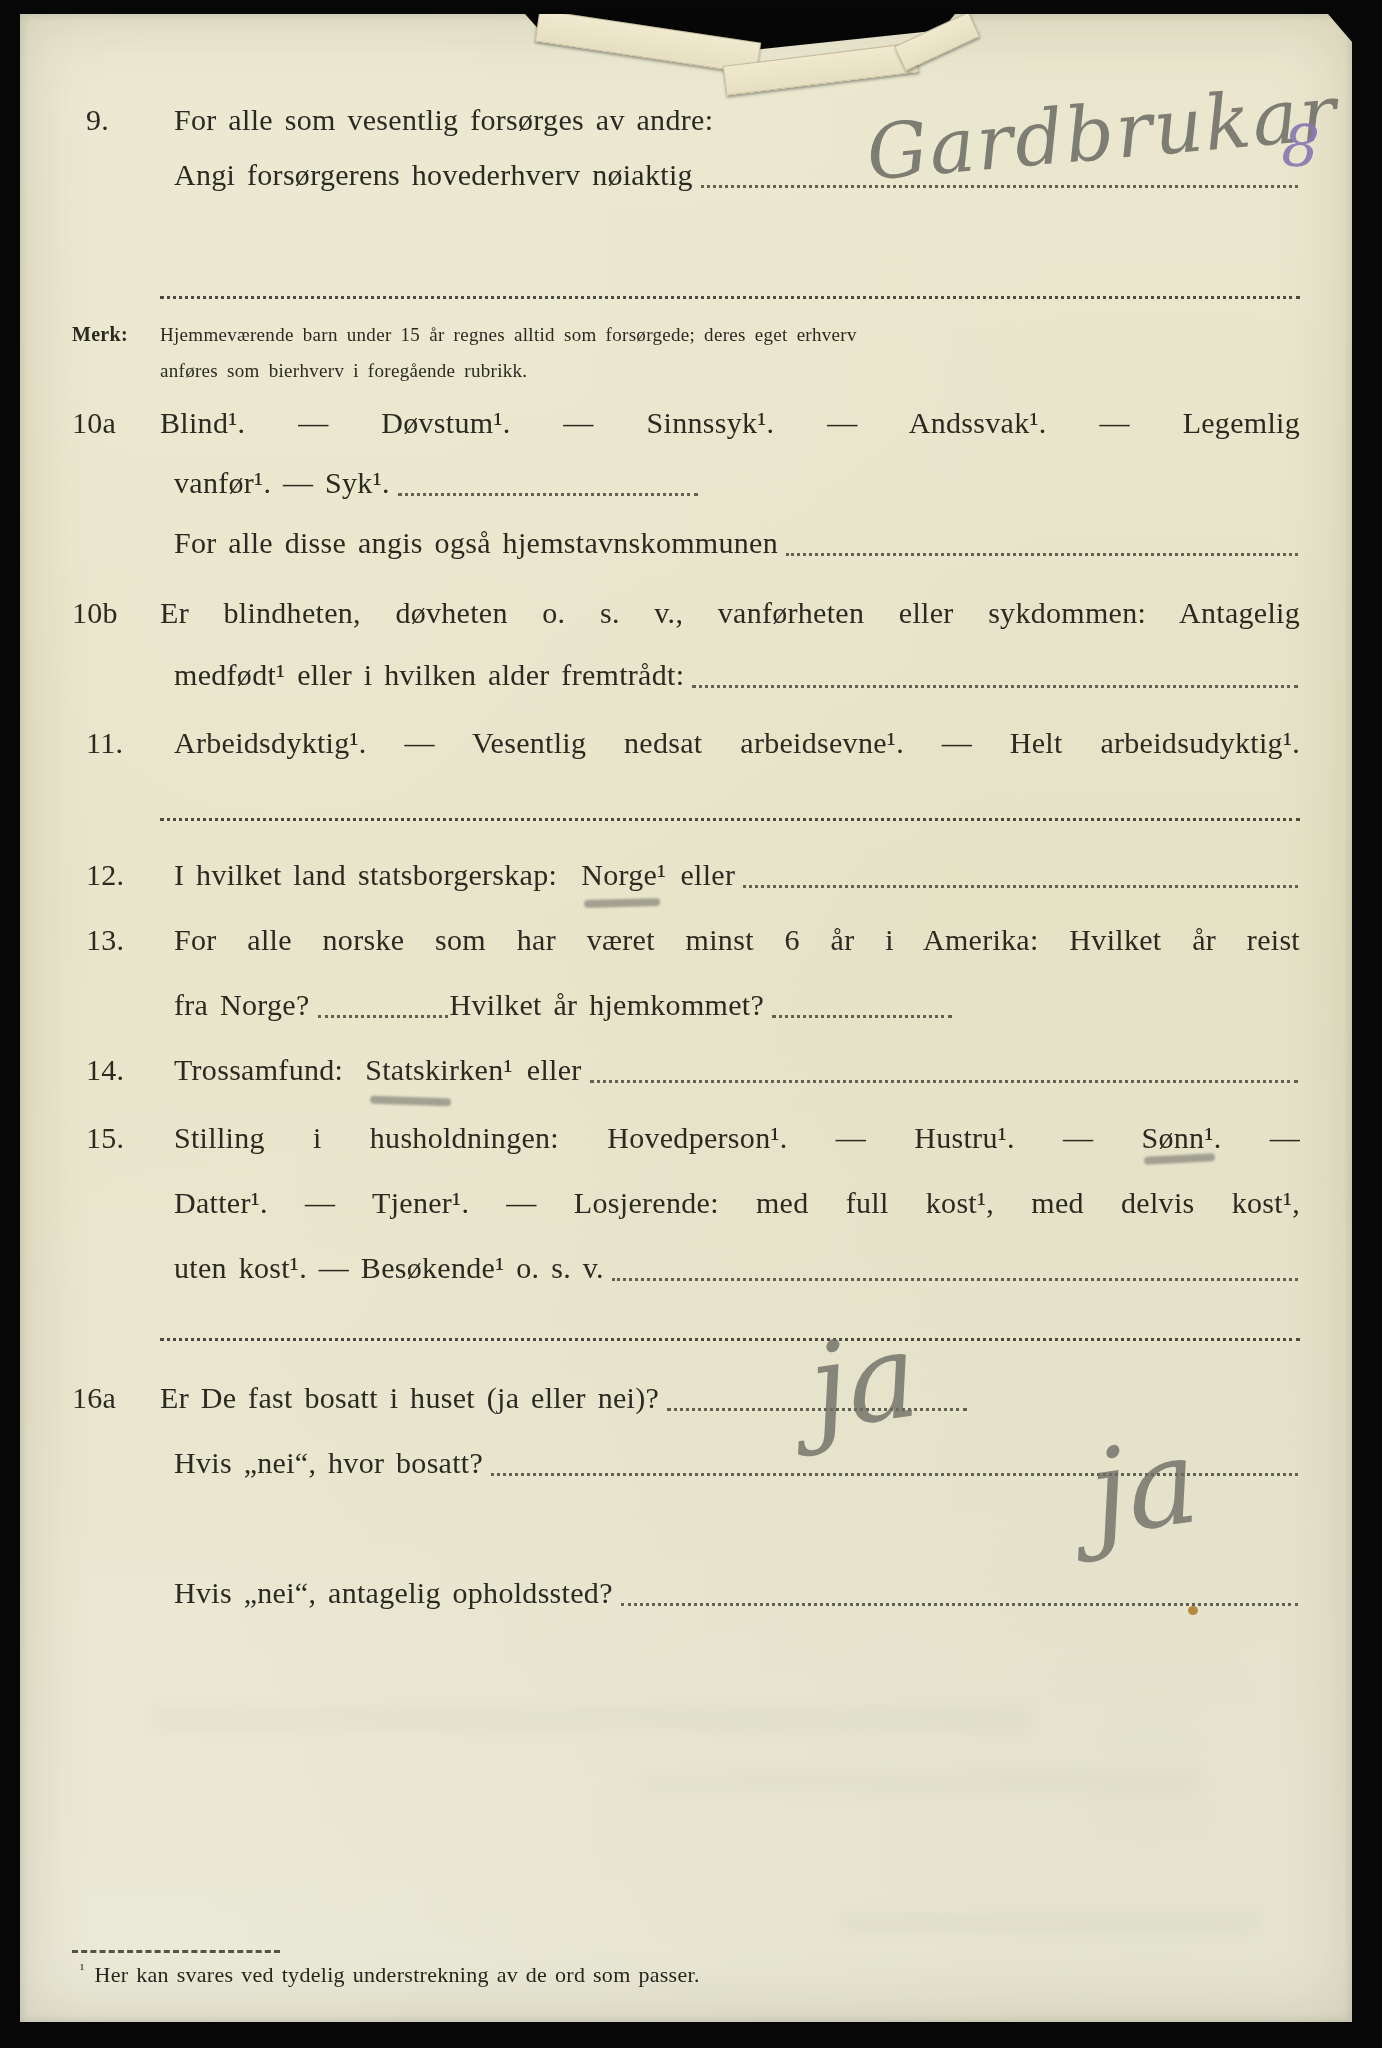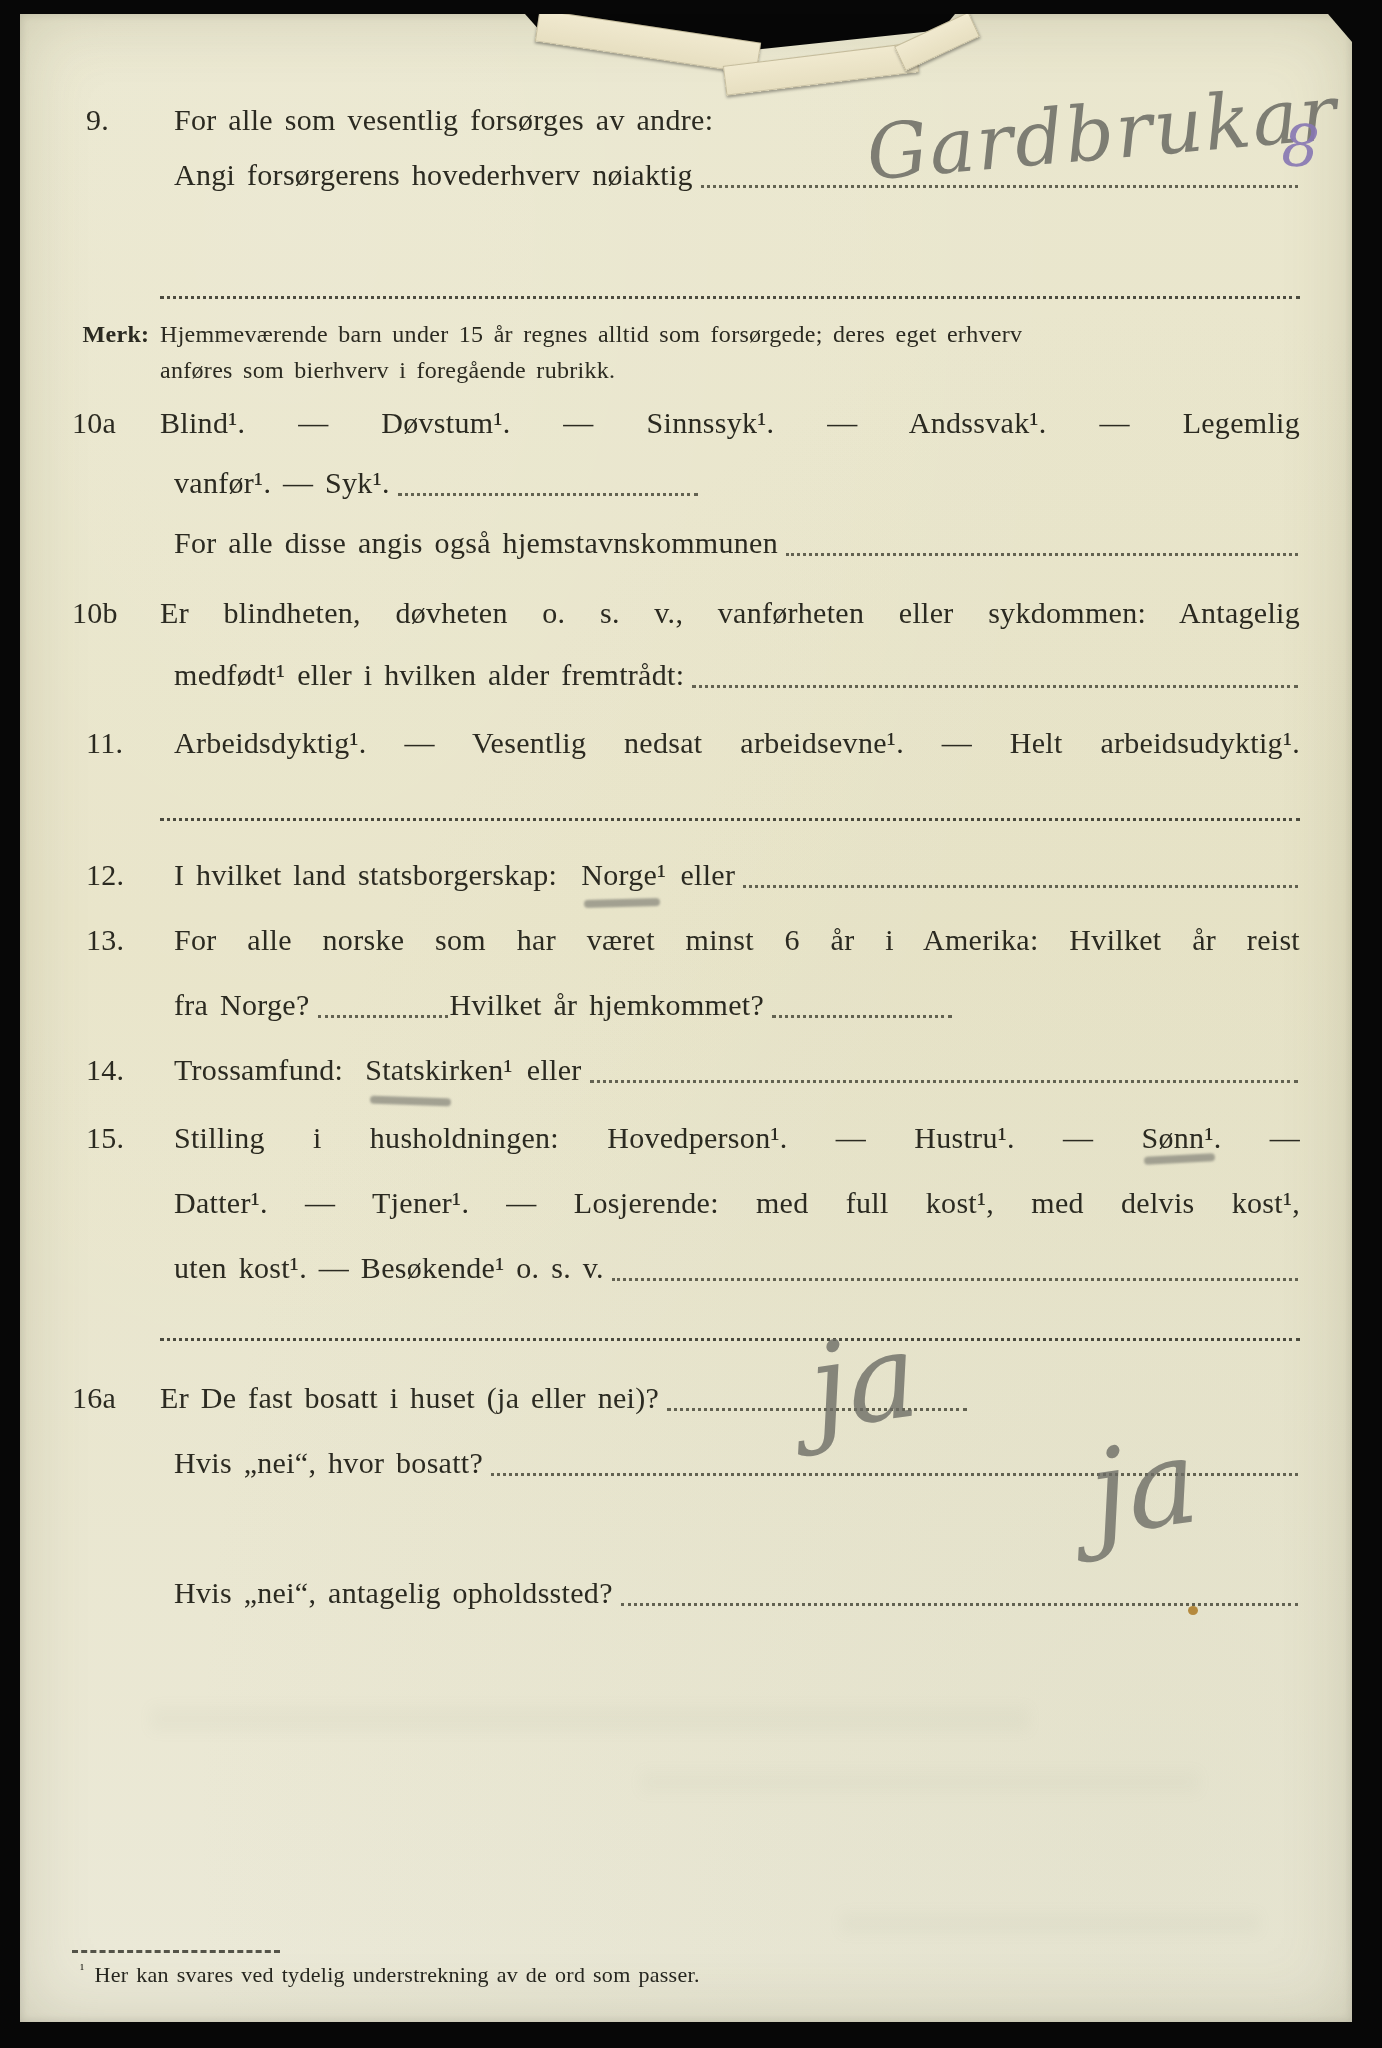--- a/index.html
+++ b/index.html
@@ -38,22 +38,22 @@
   .num.wide{padding-left:0;}
   .body{flex:1;min-width:0;}
   .just{text-align:justify;text-align-last:justify;}
   .flexline{display:flex;align-items:baseline;}
   .fill{flex:1 1 auto;align-self:flex-end;margin:0 2px 7px 8px;
         border-bottom:3px dotted #4c4c3d;min-width:30px;opacity:.85;}
   .fill.fx{flex:0 0 auto;}
   .spacer{flex:1 1 auto;}
   .seg{white-space:nowrap;}
   .seg + .seg{margin-left:14px;}
-  .merk-label{font-weight:bold;font-size:24px;text-align:center;}
-  .merk-text{font-size:24px;line-height:36px;}
+  .merk-label{font-weight:bold;font-size:20px;}
+  .merk-text{font-size:19px;line-height:36px;}
   .sep{position:absolute;left:140px;right:52px;border-top:3px dotted #3b3b30;opacity:.9;}
   
   .pencil{position:relative;}
   .pencil::after{content:"";position:absolute;left:3%;right:8%;bottom:-12px;height:8px;
     background:#74746c;border-radius:5px;opacity:.6;filter:blur(1px);transform:rotate(-1.5deg);}
   .pencil.short::after{right:42%;bottom:-15px;transform:rotate(2deg);}
   .pencil.up::after{bottom:-9px;transform:rotate(-3deg);}
   
   .hw{position:absolute;font-family:"DejaVu Serif","Liberation Serif",serif;font-style:italic;
       color:#6b6b64;opacity:.85;white-space:nowrap;pointer-events:none;}

